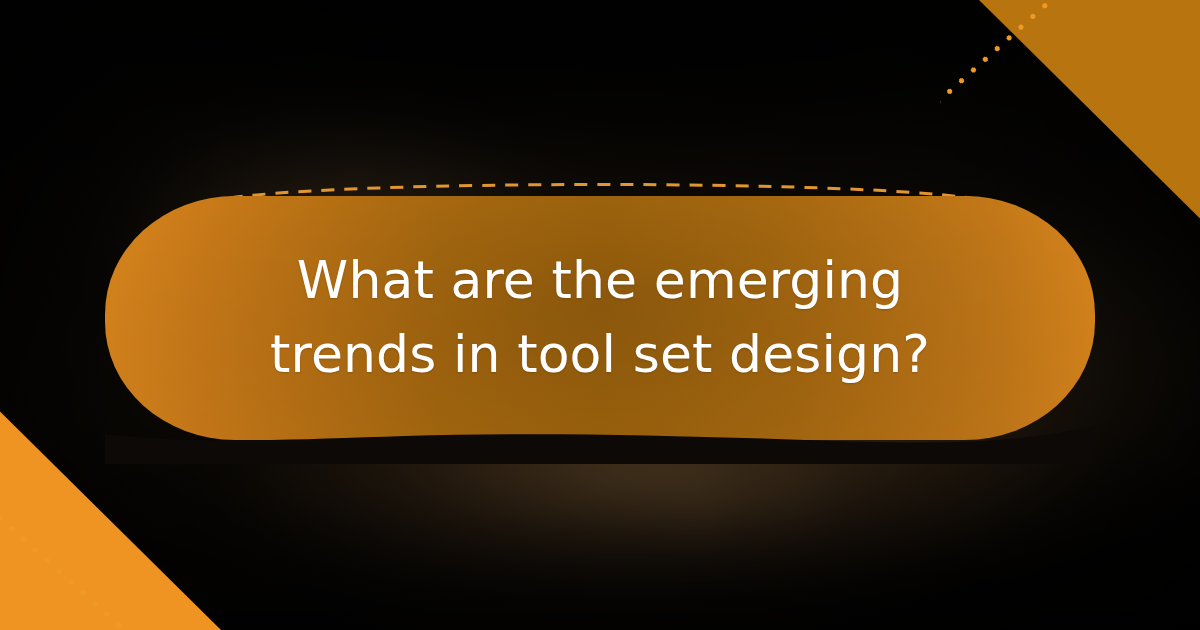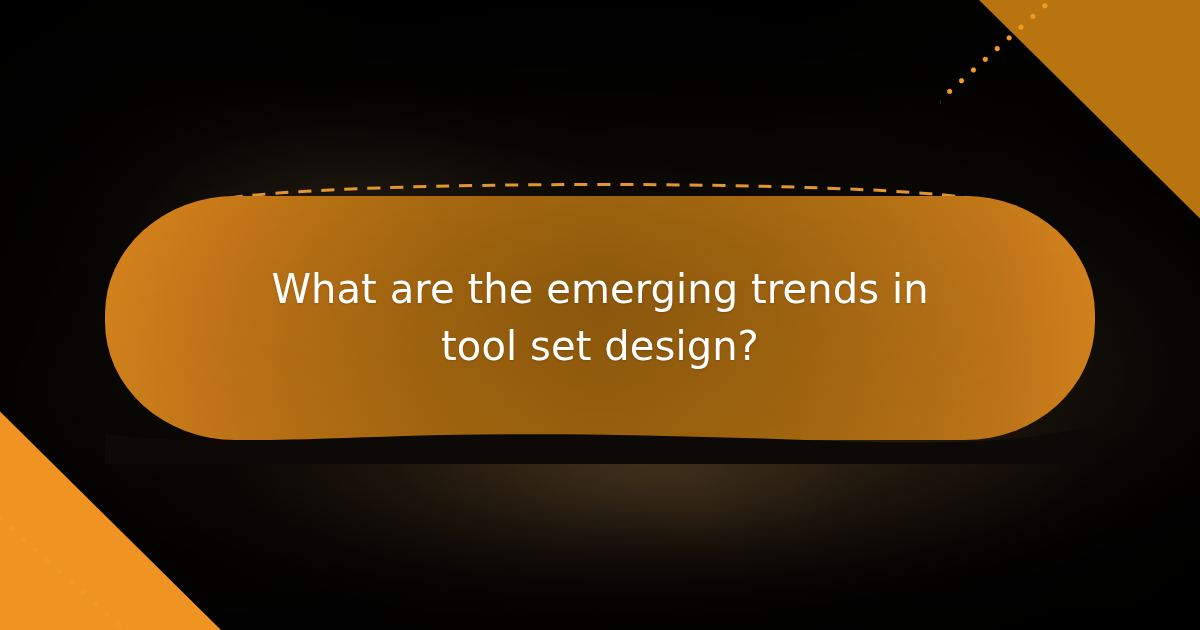--- a/index.html
+++ b/index.html
@@ -136,21 +136,21 @@
     position: absolute;
     left: 155px;
     top: 196px;
     width: 890px;
     height: 244px;
     display: flex;
     align-items: center;
     justify-content: center;
     text-align: center;
     color: #ffffff;
-    font-size: 40px;
+    font-size: 52px;
     line-height: 1.42;
     font-weight: 400;
     letter-spacing: 0.1px;
     text-shadow: 0 1px 2px rgba(80,44,0,0.30);
     z-index: 5;
   }
   .question span { display: block; max-width: 700px; }
 </style>
 </head>
 <body>

